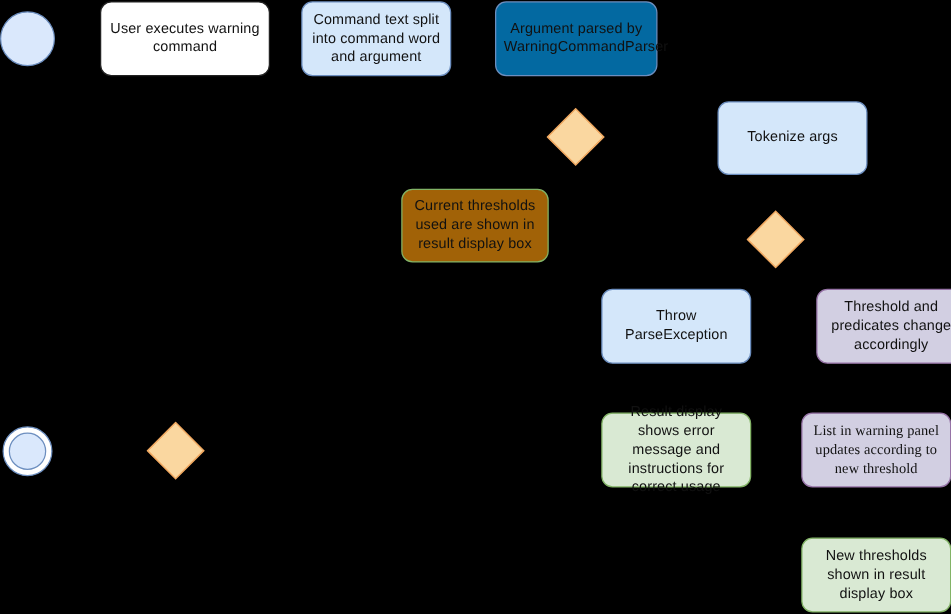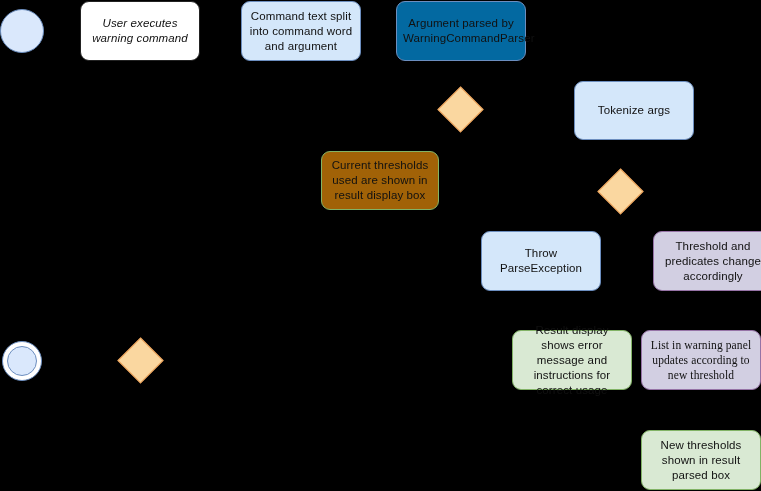--- a/index.html
+++ b/index.html
@@ -50,21 +50,21 @@
     box-sizing: border-box;
     border-radius: 50%;
     background: transparent;
   }
 </style>
 </head>
 <body>
 
 <div id="canvas">
     <div class="circle" style="left: 0px; top: 9px; width: 44px; height: 44px; background: rgb(218, 232, 252); border: 1px solid rgb(108, 142, 191);"></div>
-    <div class="node" style="left: 80px; top: 1px; width: 120px; height: 60px; background: rgb(255, 255, 255); border-color: rgb(34, 34, 34); font-style: italic;">
+    <div class="node" style="left: 80px; top: 1px; width: 136px; height: 60px; background: rgb(255, 255, 255); border-color: rgb(34, 34, 34);">
       <span class="label">User executes warning command</span>
     </div>
     <div class="node" style="left: 241px; top: 1px; width: 120px; height: 60px; background: rgb(212, 231, 250); border-color: rgb(108, 142, 191);">
       <span class="label">Command text split into command word and argument</span>
     </div>
     <div class="node" style="left: 396px; top: 1px; width: 130px; height: 60px; background: #0369a1; border-color: rgb(108, 142, 191);">
       <span class="label">Argument parsed by WarningCommandParser</span>
     </div>
     <div class="shape-diamond" style="left: 437px; top: 86px; width: 47px; height: 47px;">
       <svg width="47" height="47" viewBox="0 0 47 47">
@@ -89,22 +89,22 @@
       <span class="label">Threshold and predicates change accordingly</span>
     </div>
     <div class="circle-outer" style="left: 2px; top: 341px; width: 40px; height: 40px; border: 1.5px solid rgb(108, 142, 191); background: rgb(255, 255, 255);">
       <div class="circle" style="left: 4px; top: 4px; width: 30px; height: 30px; background: rgb(218, 232, 252); border: 1px solid rgb(108, 142, 191);"></div>
     </div>
     <div class="shape-diamond" style="left: 117px; top: 337px; width: 47px; height: 47px;">
       <svg width="47" height="47" viewBox="0 0 47 47">
         <polygon points="23.5,1 46,23.5 23.5,46 1,23.5" fill="#fad7a0" stroke="#f0a860" stroke-width="1.2"></polygon>
       </svg>
     </div>
-    <div class="node" style="left: 481px; top: 330px; width: 120px; height: 60px; background: rgb(217, 233, 211); border-color: rgb(130, 179, 102); margin-left: 31px;">
+    <div class="node" style="left: 481px; top: 330px; width: 120px; height: 60px; background: rgb(217, 233, 211); border-color: rgb(130, 179, 102);">
       <span class="label">Result display shows error message and instructions for correct usage</span>
     </div>
     <div class="node" style="left: 641px; top: 330px; width: 120px; height: 60px; background: rgb(210, 207, 226); border-color: rgb(150, 115, 166); font-family: Liberation Serif, serif;">
       <span class="label">List in warning panel updates according to new threshold</span>
     </div>
     <div class="node" style="left: 641px; top: 430px; width: 120px; height: 60px; background: rgb(217, 233, 211); border-color: rgb(130, 179, 102);">
-      <span class="label">New thresholds shown in result parsed box</span>
+      <span class="label">New thresholds shown in result display box</span>
     </div>
   </div>
 
 </body></html>

